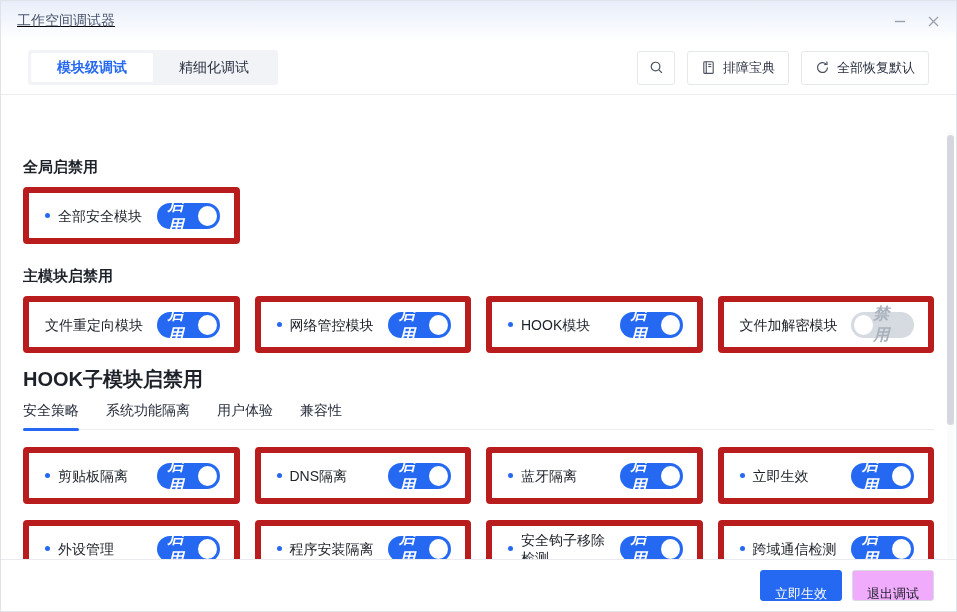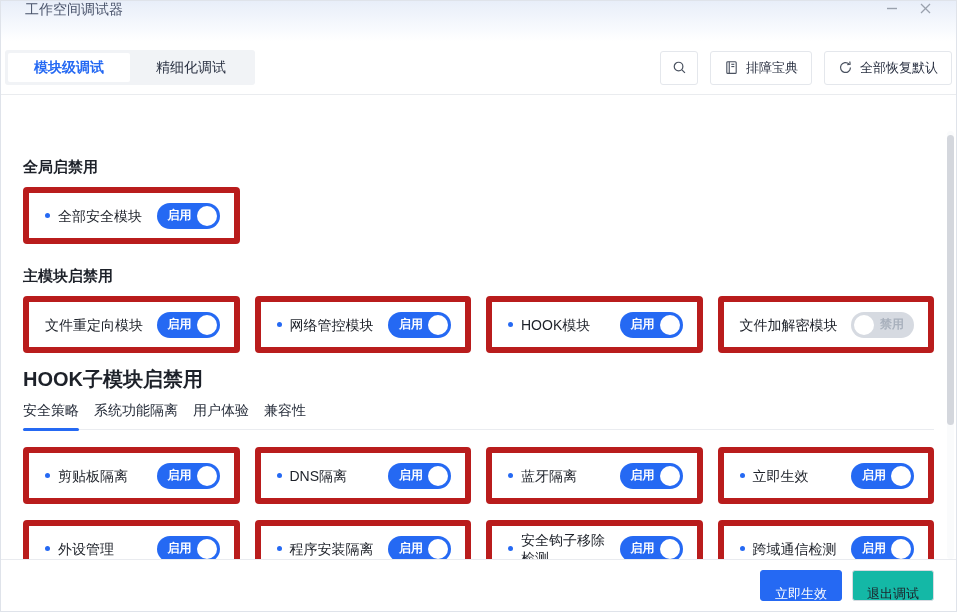--- a/index.html
+++ b/index.html
@@ -14,22 +14,23 @@
     height: 612px;
     background: #ffffff;
     border: 1px solid #dfe3ea;
     overflow: hidden;
   }
   
   .titlebar {
     height: 40px;
     background: linear-gradient(180deg, #e8eef9 0%, #f9fbfe 75%, #ffffff 100%);
     display: flex;
-    align-items: flex-start;
-    padding: 0 24px;
+    align-items: center;
+    padding: 0 16px;
+    text-decoration: underline;
   }
   .win-title { font-size: 14px; color: #49536b; }
   .win-controls { margin-left: auto; display: flex; gap: 20px; align-items: center; }
   .win-btn { cursor: pointer; display: inline-flex; align-items: center; }
   
   .banner {
     height: 44px;
     display: flex;
     align-items: center;
     gap: 8px;
@@ -40,21 +41,21 @@
     color: #5a6371;
   }
   .banner-link { color: #3370ff; text-decoration: none; margin-left: 2px; cursor: pointer; }
   .banner-close { margin-left: auto; cursor: pointer; display: inline-flex; }
   
   .header-row {
     height: 54px;
     border-bottom: 1px solid #eaecef;
     display: flex;
     align-items: center;
-    padding: 0 4px;
+    padding: 0 27px;
   }
   .seg {
     background: #f1f3f6;
     border-radius: 3px;
     padding: 3px;
     display: flex;
   }
   .seg-tab {
     width: 122px;
     height: 29px;
@@ -118,26 +119,26 @@
     height: 26px;
     border-radius: 13px;
     display: flex;
     align-items: center;
     justify-content: space-between;
     cursor: pointer;
     margin-left: 8px;
   }
   .toggle.on  { background: #2569f3; padding: 0 3px 0 11px; }
   .toggle.off { background: #d6dae1; padding: 0 10px 0 3px; }
-  .toggle-text { font-size: 12px; color: #ffffff; font-weight: bold; }
+  .toggle-text { font-size: 16px; color: #ffffff; font-weight: bold; font-style: italic; }
   .toggle.off .toggle-text { color: #a9b1bd; order: 2; }
   .knob { width: 20px; height: 20px; border-radius: 50%; background: #ffffff; }
   .toggle.off .knob { order: 1; }
   
-  .subtabs { display: flex; gap: 15px; border-bottom: 1px solid #eaecf0; margin-top: 12px; }
+  .subtabs { display: flex; gap: 27px; border-bottom: 1px solid #eaecf0; margin-top: 12px; }
   .subtab { font-size: 14px; color: #272e3b; padding-bottom: 9px; position: relative; cursor: pointer; }
   .subtab.active::after {
     content: "";
     position: absolute;
     left: 0; right: 0; bottom: -2px;
     height: 3px;
     background: #2569f3;
     border-radius: 1.5px;
   }
   
@@ -160,21 +161,21 @@
   .btn {
     height: 31px;
     min-width: 76px;
     border-radius: 3px;
     font-size: 13px;
     cursor: pointer;
     font-family: inherit;
     padding: 14px 14px;
   }
   .btn.primary { background: #2569f3; border: 1px solid #2569f3; color: #fff; }
-  .btn.secondary { background: #14b8a6; border: 1px solid #d8dbe1; color: #1d2129; }
+  .btn.secondary { background: #f0abfc; border: 1px solid #d8dbe1; color: #1d2129; }
 </style>
 </head>
 <body>
 
 <div class="window">
 
   <div class="titlebar">
     <span class="win-title">工作空间调试器</span>
     <div class="win-controls">
       <span class="win-btn">

